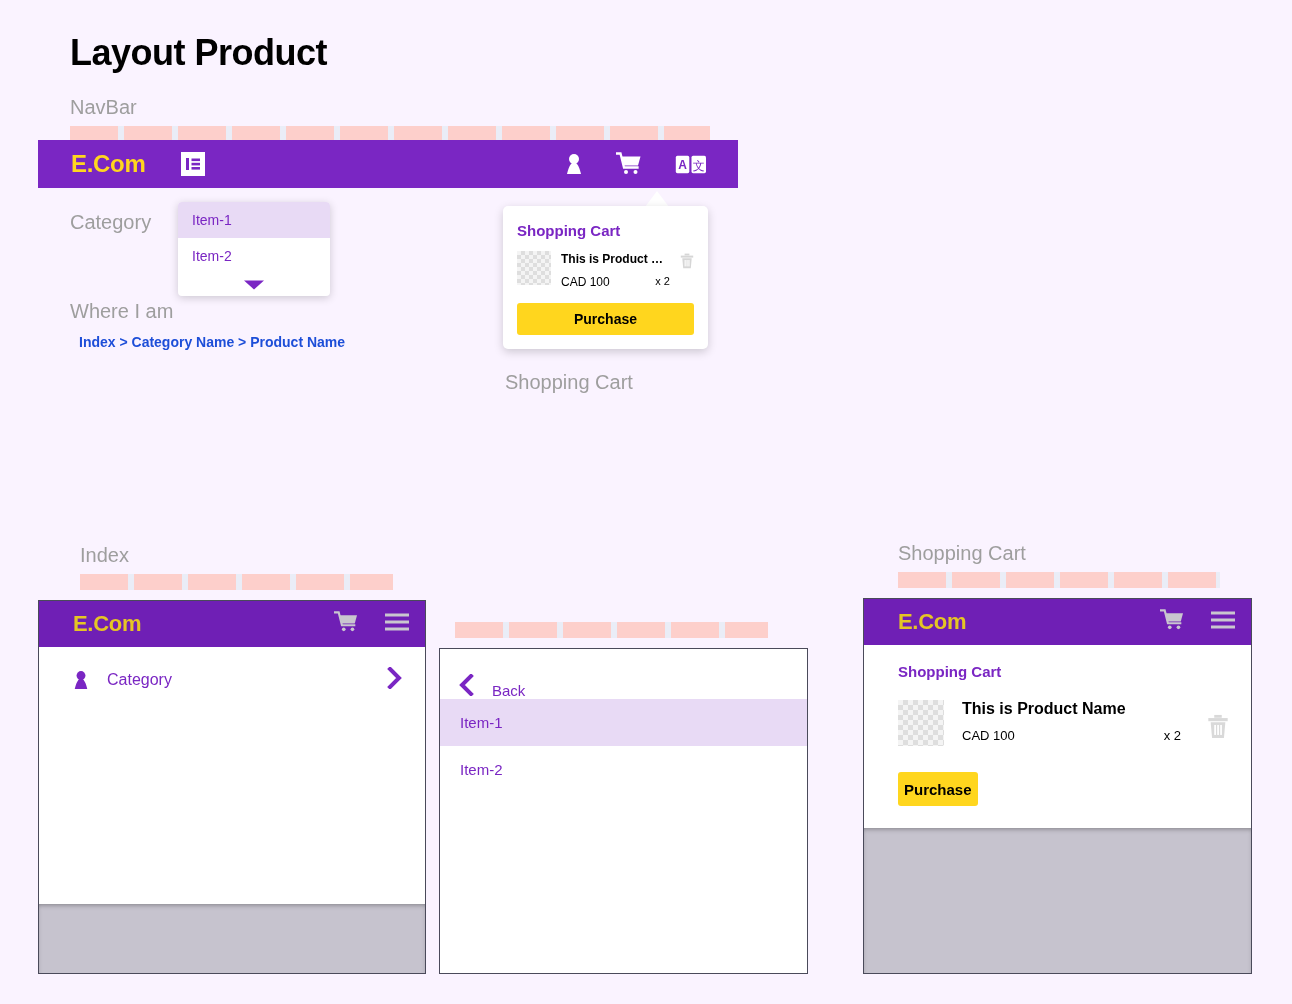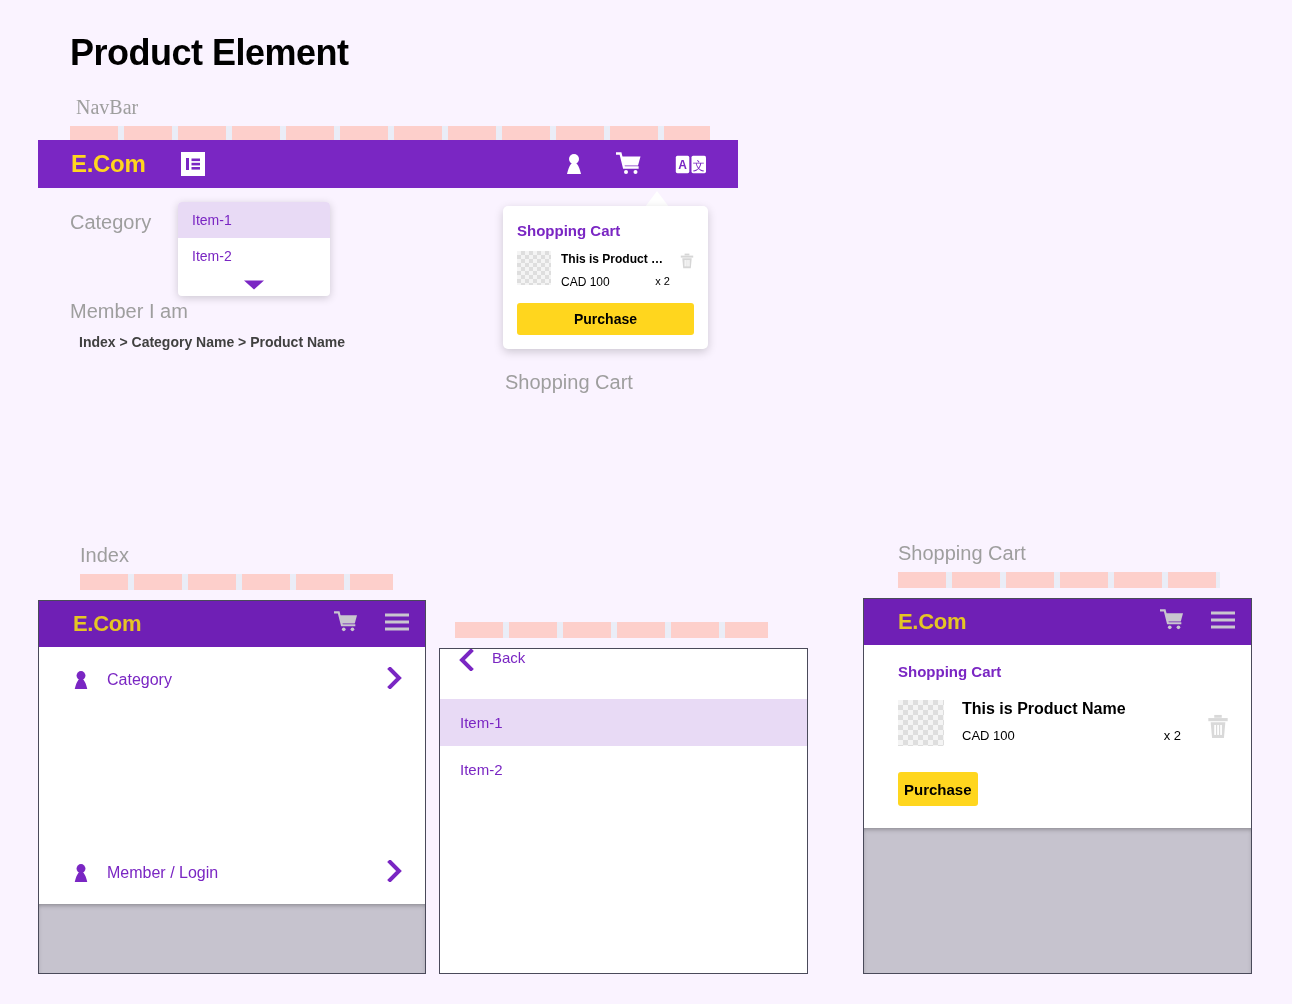--- a/index.html
+++ b/index.html
@@ -193,21 +193,21 @@
     align-items: center;
     justify-content: center;
   }
 
   .breadcrumb {
     position: absolute;
     left: 79px;
     top: 334px;
     font-size: 14px;
     font-weight: bold;
-    color: #404040;
+    color: #1d4ed8;
     white-space: nowrap;
   }
 
   
   .phone {
     position: absolute;
     border: 1px solid #4a4a5a;
     box-sizing: border-box;
     background: #ffffff;
     overflow: hidden;
@@ -253,21 +253,21 @@
     display: flex;
     align-items: center;
     padding-left: 20px;
     font-size: 15px;
     color: #7a26c3;
   }
   .mid-row.active { background: #e8daf5; }
   .mid-back {
     height: 50px;
     display: flex;
-    align-items: flex-start;
+    align-items: flex-end;
     padding-left: 18px;
     gap: 18px;
     color: #7a26c3;
     font-size: 15px;
     background: #ffffff;
   }
 
   .m-cart-body { padding: 18px 20px 0 34px; background: #fff; }
   .m-cart-title {
     color: #7a26c3;
@@ -312,23 +312,23 @@
     color: #000;
     display: flex;
     align-items: center;
     justify-content: center;
     cursor: pointer;
   }
 </style>
 </head>
 <body>
 
-<div class="page-title">Product Element</div>
-
-<div class="section-label" style="left:76px; top:96px;font-family:Liberation Serif, serif;">NavBar</div>
+<div class="page-title">Layout Product</div>
+
+<div class="section-label" style="left:70px; top:96px;">NavBar</div>
 
 <div class="ph-strip" id="strip-navbar" style="left:70px; top:126px; width:640px;">
     <div class="blk" style="width: 48px;"></div>
     <div class="gap" style="width: 6px;"></div>
     <div class="blk" style="width: 48px;"></div>
     <div class="gap" style="width: 6px;"></div>
     <div class="blk" style="width: 48px;"></div>
     <div class="gap" style="width: 6px;"></div>
     <div class="blk" style="width: 48px;"></div>
     <div class="gap" style="width: 6px;"></div>
@@ -397,21 +397,21 @@
   <div class="dd-item">
     <span>Item-2</span>
   </div>
   <div class="dd-more">
     <svg width="22" height="12" viewBox="0 0 22 12">
       <path d="M1 1.5 L11 10.5 L21 1.5 Z" fill="#7a26c3"></path>
     </svg>
   </div>
 </div>
 
-<div class="section-label" style="left:70px; top:300px;">Member I am</div>
+<div class="section-label" style="left:70px; top:300px;">Where I am</div>
 <div class="breadcrumb">Index &gt; Category Name &gt; Product Name</div>
 
 <div class="cart-pop-caret"></div>
 <div class="cart-pop">
   <div class="cart-title">Shopping Cart</div>
   <div class="cart-row">
     <div class="thumb"></div>
     <div class="cart-info">
       <div class="cart-pname">This is Product Na...</div>
       <div class="cart-priceline">
@@ -483,34 +483,20 @@
       </span>
       <span class="lbl">Category</span>
       <span class="chev">
         <svg width="16" height="22" viewBox="0 0 16 22">
           <path d="M3 2 L12 11 L3 20" stroke="#7a26c3" stroke-width="4" fill="none" stroke-linecap="square"></path>
         </svg>
       </span>
     </div>
 
 
-    <div class="m-row" style="position:absolute; left:0; right:0; bottom:8px;">
-      <span class="ico">
-        <svg width="16" height="20" viewBox="0 0 18 22">
-          <circle cx="9" cy="6" r="5" fill="#7a26c3"></circle>
-          <path d="M9 9 C13.5 9 16 21 16 21 L2 21 C2 21 4.5 9 9 9 Z" fill="#7a26c3"></path>
-        </svg>
-      </span>
-      <span class="lbl">Member / Login</span>
-      <span class="chev">
-        <svg width="16" height="22" viewBox="0 0 16 22">
-          <path d="M3 2 L12 11 L3 20" stroke="#7a26c3" stroke-width="4" fill="none" stroke-linecap="square"></path>
-        </svg>
-      </span>
-    </div>
   </div>
 
   <div class="gray-overlay" style="height:100%;"></div>
 </div>
 
 <div class="ph-strip" id="strip-sub" style="left:455px; top:622px; width:313px;">
     <div class="blk" style="width: 48px;"></div>
     <div class="gap" style="width: 6px;"></div>
     <div class="blk" style="width: 48px;"></div>
     <div class="gap" style="width: 6px;"></div>

